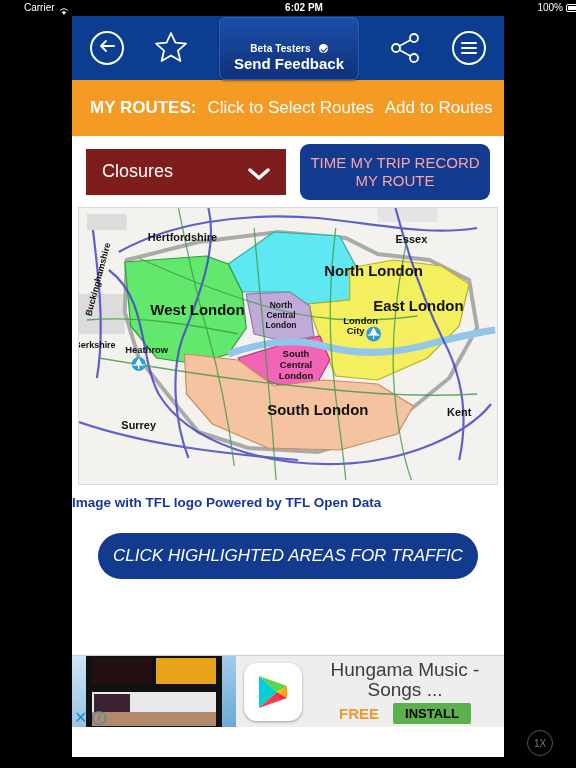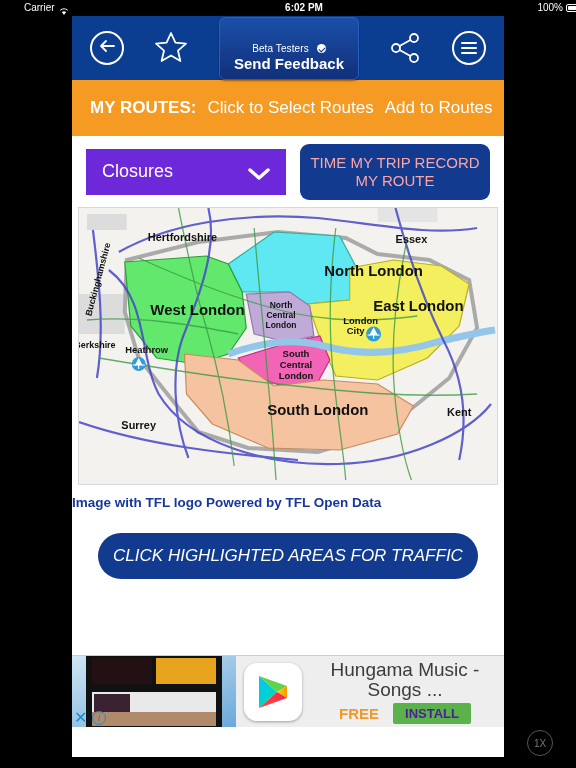--- a/index.html
+++ b/index.html
@@ -47,41 +47,41 @@
   .share-ico { width: 32px; height: 30px; }
   .feedback-btn {
     background: linear-gradient(#1b4fa8, #11307a);
     border: 1px solid #2a5fbf;
     border-radius: 6px;
     padding: 5px 14px 7px 14px;
     color: #fff; text-align: center;
     box-shadow: 0 1px 2px rgba(0,0,0,.4);
     cursor: pointer;
   }
-  .fb-top { font-size: 10px; font-weight: normal; letter-spacing: .1px; display:flex; align-items:center; justify-content:center; gap:8px;margin-top:20px;}
+  .fb-top { font-size: 10px; font-weight: bold; letter-spacing: .1px; display:flex; align-items:center; justify-content:center; gap:8px;margin-top:20px;}
   .fb-dot { width: 9px; height: 9px; border-radius: 50%; background: #fff; display:inline-block; position: relative;}
   .fb-dot::after { content:""; position:absolute; left:2px; top:3px; width:5px; height:3px; border-left:1.5px solid #11307a; border-bottom:1.5px solid #11307a; transform: rotate(-45deg);}
   .fb-bottom { font-size: 15px; font-weight: bold; margin-top: 1px; }
 
   
   .routebar {
     height: 56px; background: #f59a23; width: 100%;
     display: flex; align-items: center; padding-left: 18px;
     color: #ffffff; gap: 11px;
   }
   .routebar .lbl { font-size: 17px; font-weight: bold; }
   .routebar .lnk { font-size: 17px; }
 
   
   .controls {
     height: 71px; width: 100%; background: #ffffff;
     display: flex; align-items: center; padding: 0 14px; gap: 14px;
   }
   .dropdown {
-    flex: 0 0 200px; height: 46px; background: #6d28d9;
+    flex: 0 0 200px; height: 46px; background: #7f1d1d;
     display: flex; align-items: center; justify-content: space-between;
     padding: 0 16px; color: #fff; cursor: pointer;
   }
   .dropdown .dd-text { font-size: 18px; }
   .chev { width: 22px; height: 12px; }
   .trip-btn {
     flex: 1; height: 56px; background: #123a8f; border-radius: 9px;
     color: #fca5a5; font-size: 15px; line-height: 18px; text-align: center;
     display: flex; align-items: center; justify-content: center;
     cursor: pointer; padding: 0 4px;
@@ -119,21 +119,21 @@
   .ad-shot .phone { position:absolute; left:14px; top:0; width:136px; height:72px; background:#111; }
   .ad-shot .tile { position:absolute; background:#222; }
   .ad-x { position:absolute; left:2px; bottom:2px; color:#1c8ac9; font-size:16px; line-height:16px; font-weight:300; z-index:5;}
   .ad-i { position:absolute; left:20px; bottom:3px; width:14px; height:14px; border:1px solid #1c8ac9; border-radius:50%; color:#1c8ac9; font-size:10px; text-align:center; line-height:12px; z-index:5; font-style:italic;}
   .ad-icon { flex: 0 0 74px; display:flex; align-items:center; justify-content:center; }
   .play-icon { width: 58px; height: 58px; border-radius: 13px; background:#fff; box-shadow: 0 1px 3px rgba(0,0,0,.35); display:flex; align-items:center; justify-content:center;}
   .ad-text { flex:1; padding: 3px 8px 3px 4px; display:flex; flex-direction:column; align-items:center; justify-content:center;}
   .ad-title { font-size: 19px; color:#3c3c3c; line-height:20px; text-align:center; }
   .ad-row { display:flex; align-items:center; gap:14px; margin-top:3px;}
   .ad-free { color:#f0992a; font-weight:bold; font-size:15px;}
-  .ad-install { background:#5bb14b; color:#4c1d95; font-weight:bold; font-size:13px; padding:3px 12px; border-radius:2px; cursor:pointer;}
+  .ad-install { background:#5bb14b; color:#000000; font-weight:bold; font-size:13px; padding:3px 12px; border-radius:2px; cursor:pointer;}
 
   
   .onex {
     position: absolute; right: 23px; bottom: 12px;
     width: 26px; height: 26px; border-radius: 50%;
     border: 1px solid #555; color: #777; font-size: 10px;
     display: flex; align-items: center; justify-content: center;
   }
 </style>
 </head>

